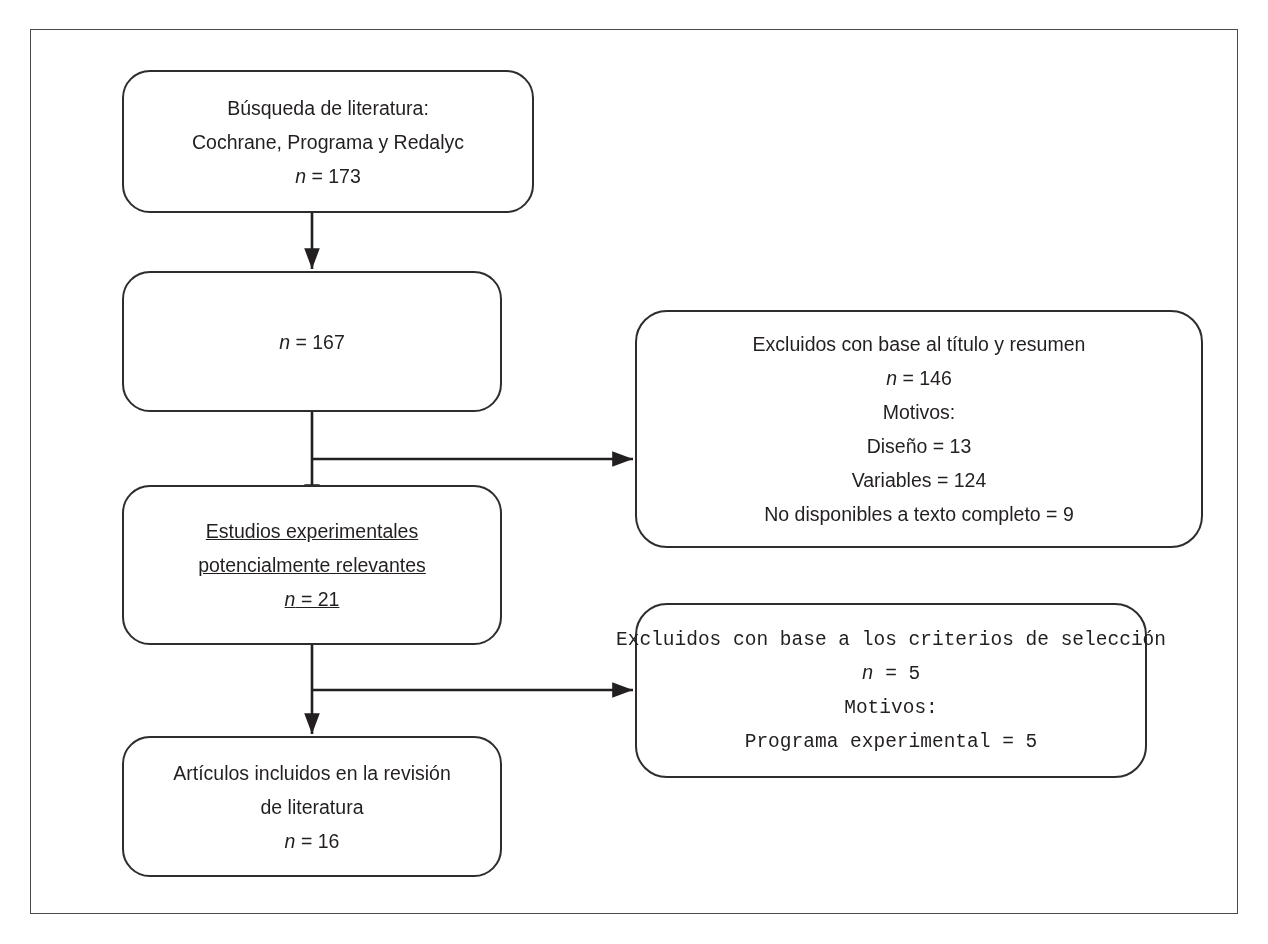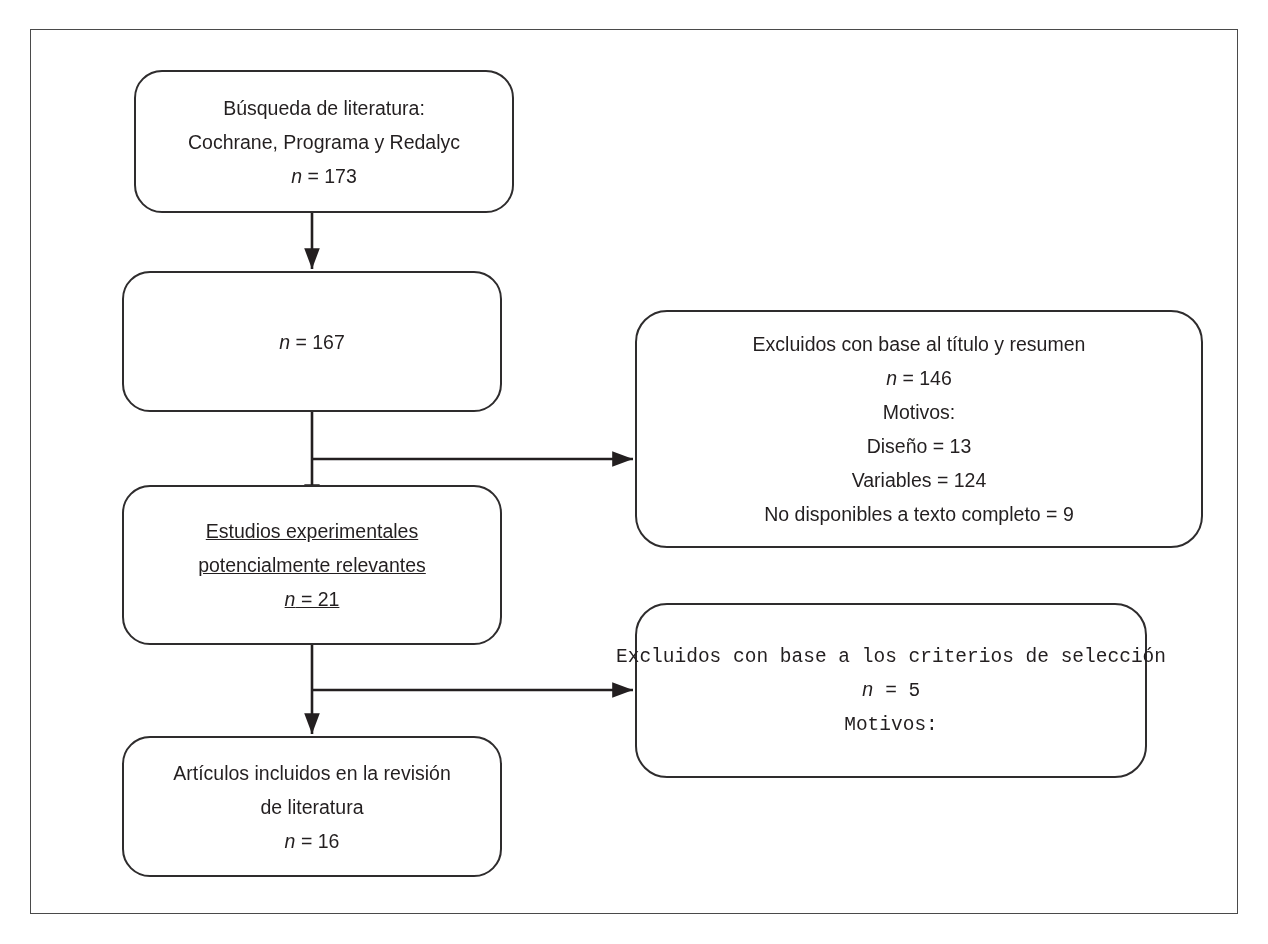--- a/index.html
+++ b/index.html
@@ -35,21 +35,21 @@
     flex-direction: column;
     justify-content: center;
     align-items: center;
     text-align: center;
     color: #231f20;
     font-size: 19.5px;
     line-height: 34px;
     padding: 6px 14px;
   }
   .flowbox .line { white-space: nowrap; }
-  #box-search    { left: 122px; top: 70px;  width: 380px; height: 143px; margin-left: 12px; }
+  #box-search    { left: 122px; top: 70px;  width: 412px; height: 143px; }
   #box-dedup     { left: 122px; top: 271px; width: 380px; height: 141px; }
   #box-relevant  { left: 122px; top: 485px; width: 380px; height: 160px; text-decoration: underline; }
   #box-included  { left: 122px; top: 736px; width: 380px; height: 141px; text-align: right; }
   #box-excluded1 { left: 635px; top: 310px; width: 568px; height: 238px; border-radius: 32px; }
   #box-excluded2 { left: 635px; top: 603px; width: 512px; height: 175px; border-radius: 32px; font-family: Liberation Mono, monospace; }
   .arrows {
     position: absolute;
     left: 0; top: 0;
     width: 1268px;
     height: 944px;
@@ -103,14 +103,15 @@
     <div class="line">Motivos:</div>
     <div class="line">Diseño = 13</div>
     <div class="line">Variables = 124</div>
     <div class="line">No disponibles a texto completo = 9</div>
   </div>
 
   <div id="box-excluded2" class="flowbox">
     <div class="line">Excluidos con base a los criterios de selección</div>
     <div class="line"><i>n</i> = 5</div>
     <div class="line">Motivos:</div>
+    <div class="line">Programa experimental = 5</div>
   </div>
 </div>
 
 </body></html>

